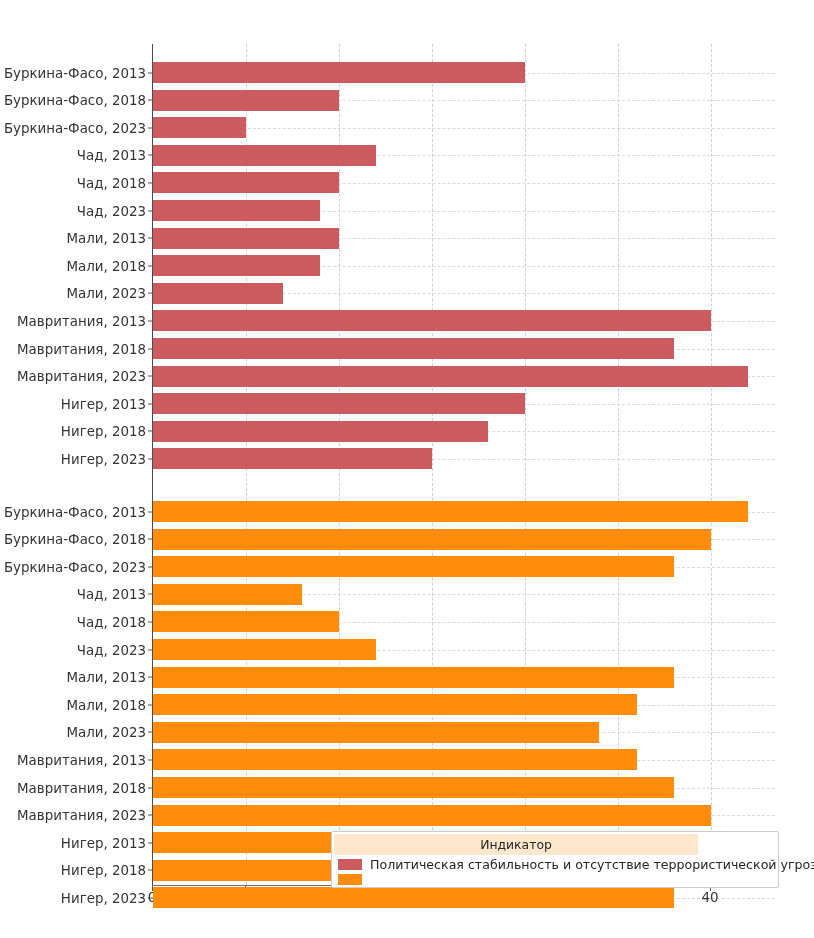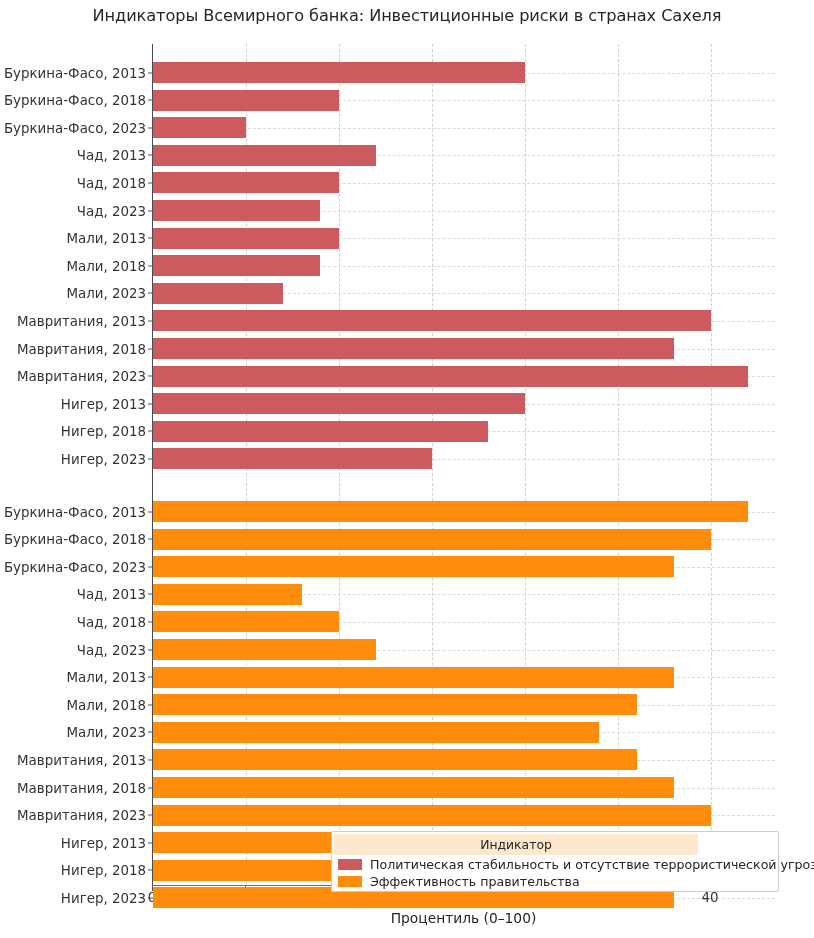--- a/index.html
+++ b/index.html
@@ -155,21 +155,20 @@
   .legend-text {
     font-size: 12.6px;
     color: #262626;
   }
 </style>
 </head>
 <body>
 
 <div id="figure">
 
-  <div id="chart-title">Индикаторы Всемирного банка: Инвестиционные риски в странах Сахеля</div>
 
   <div id="plot-area">
     <div id="vgrid-layer">
         <div class="vgrid" style="left: 92.9851px;"></div>
         <div class="vgrid" style="left: 185.97px;"></div>
         <div class="vgrid" style="left: 278.955px;"></div>
         <div class="vgrid" style="left: 371.94px;"></div>
         <div class="vgrid" style="left: 464.925px;"></div>
         <div class="vgrid" style="left: 557.91px;"></div>
       </div>
@@ -311,29 +310,27 @@
       <div class="xtick-mark" style="left: 430.955px;"></div>
       <div class="xtick-label" style="left: 430.955px;">15</div>
       <div class="xtick-mark" style="left: 523.94px;"></div>
       <div class="xtick-label" style="left: 523.94px;">20</div>
       <div class="xtick-mark" style="left: 616.925px;"></div>
       <div class="xtick-label" style="left: 616.925px;">25</div>
       <div class="xtick-mark" style="left: 709.91px;"></div>
       <div class="xtick-label" style="left: 709.91px;">40</div>
     </div>
 
-  <div id="xaxis-title">Процентиль (0–100)</div>
 
   <div id="legend">
     <div id="legend-title">Индикатор</div>
     <div id="legend-rows">
         <div class="legend-row">
           <span class="legend-swatch series-0"></span>
           <span class="legend-text">Политическая стабильность и отсутствие террористической угрозы</span>
         </div>
         <div class="legend-row">
           <span class="legend-swatch series-1"></span>
-          <span class="legend-text">Эффективность правительства</span>
         </div>
       </div>
   </div>
 
 </div>
 
 </body></html>

